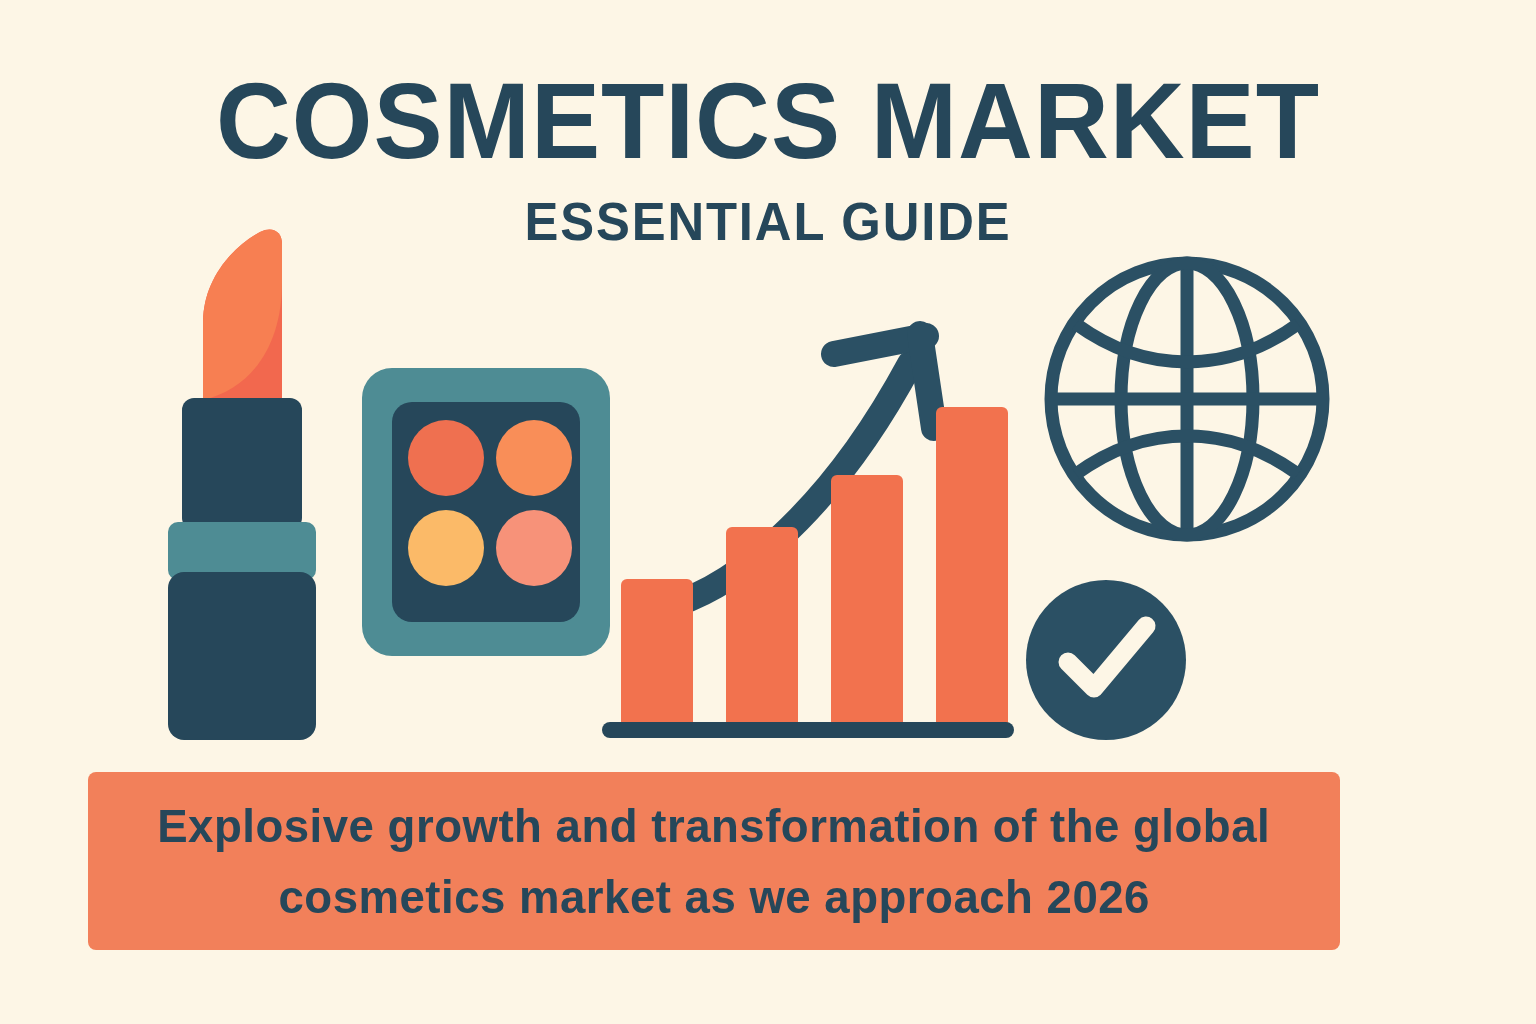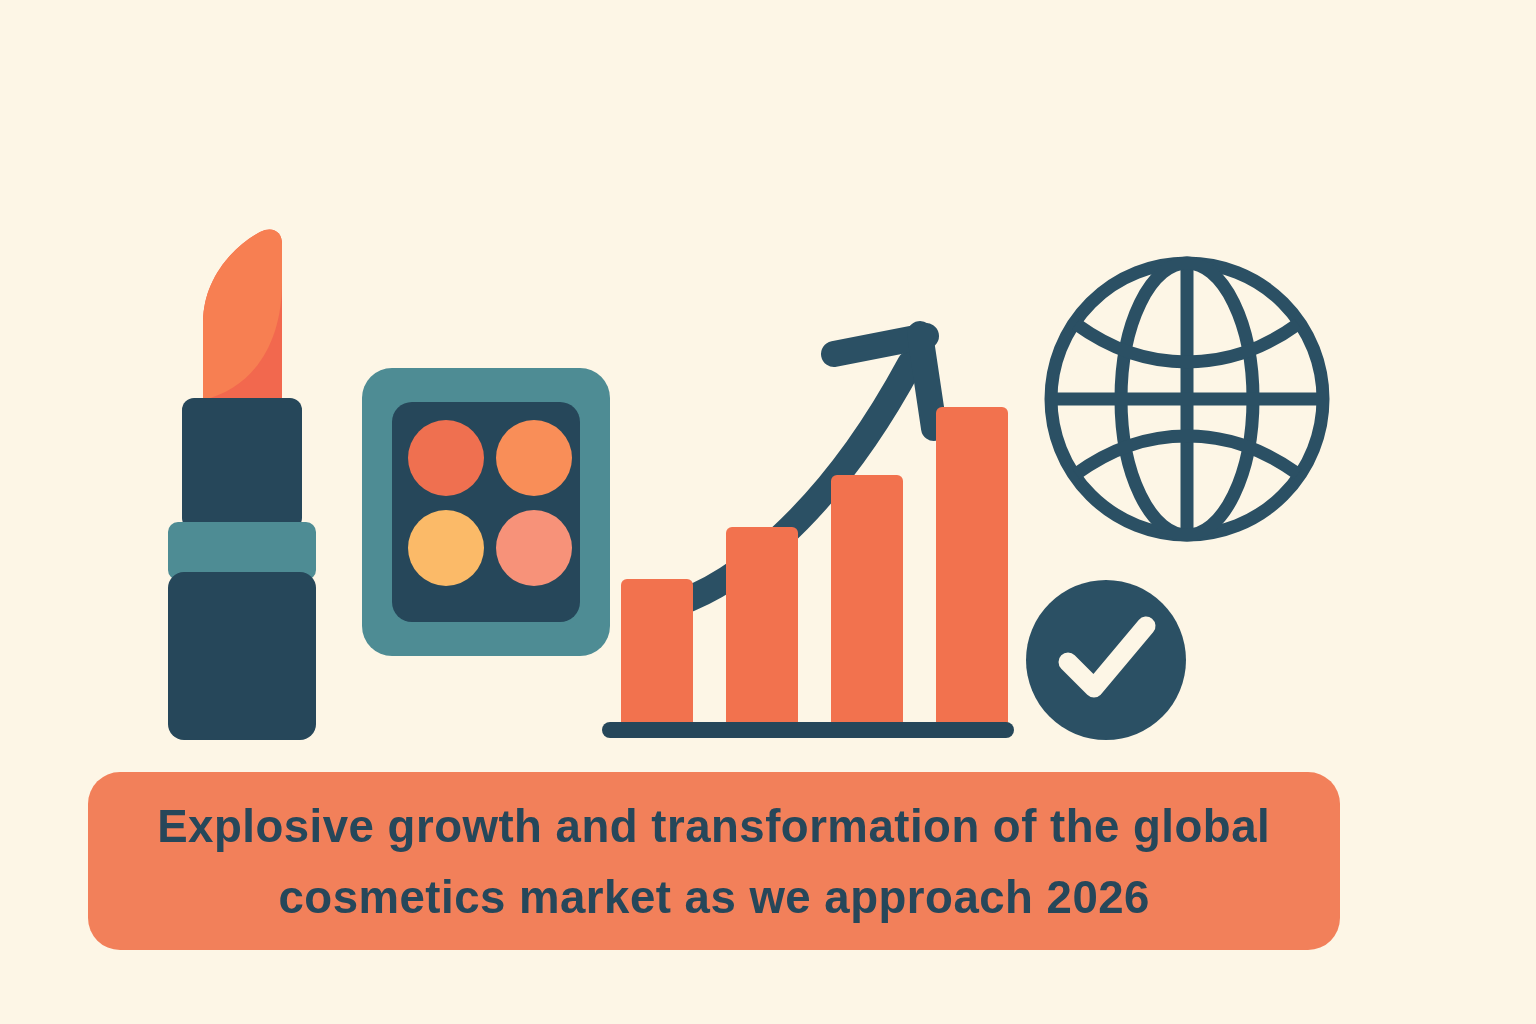--- a/index.html
+++ b/index.html
@@ -142,21 +142,21 @@
   }
 
   
   #banner {
     position: absolute;
     left: 88px;
     top: 772px;
     width: 1252px;
     height: 178px;
     background: #F2805A;
-    border-radius: 32px;
+    border-radius: 8px;
     display: flex;
     flex-direction: column;
     align-items: center;
     justify-content: center;
   }
   .banner-line {
     font-family: "Liberation Sans Narrow", "Liberation Sans", sans-serif;
     font-size: 47px;
     font-weight: bold;
     color: #26475A;
@@ -164,20 +164,24 @@
     line-height: 1.52;
     transform: scaleX(0.97);
     white-space: nowrap;
   }
 </style>
 </head>
 <body>
 
 <div id="poster">
 
+  <div id="title-block">
+    <div id="main-title">COSMETICS MARKET</div>
+    <div id="sub-title">ESSENTIAL GUIDE</div>
+  </div>
 
   <svg id="lipstick" viewBox="0 0 180 522">
 
     <path d="M43 178 L43 100 C43 60 70 26 100 10 C112 4 122 9 122 22 L122 178 Z" fill="#F2684E"></path>
 
     <path d="M43 178 L43 100 C43 60 70 26 100 10 C112 4 122 9 122 22 L122 60
              C122 120 95 165 43 178 Z" fill="#F77F52"></path>
 
     <rect x="22" y="176" width="120" height="132" rx="12" fill="#26475A"></rect>
 

